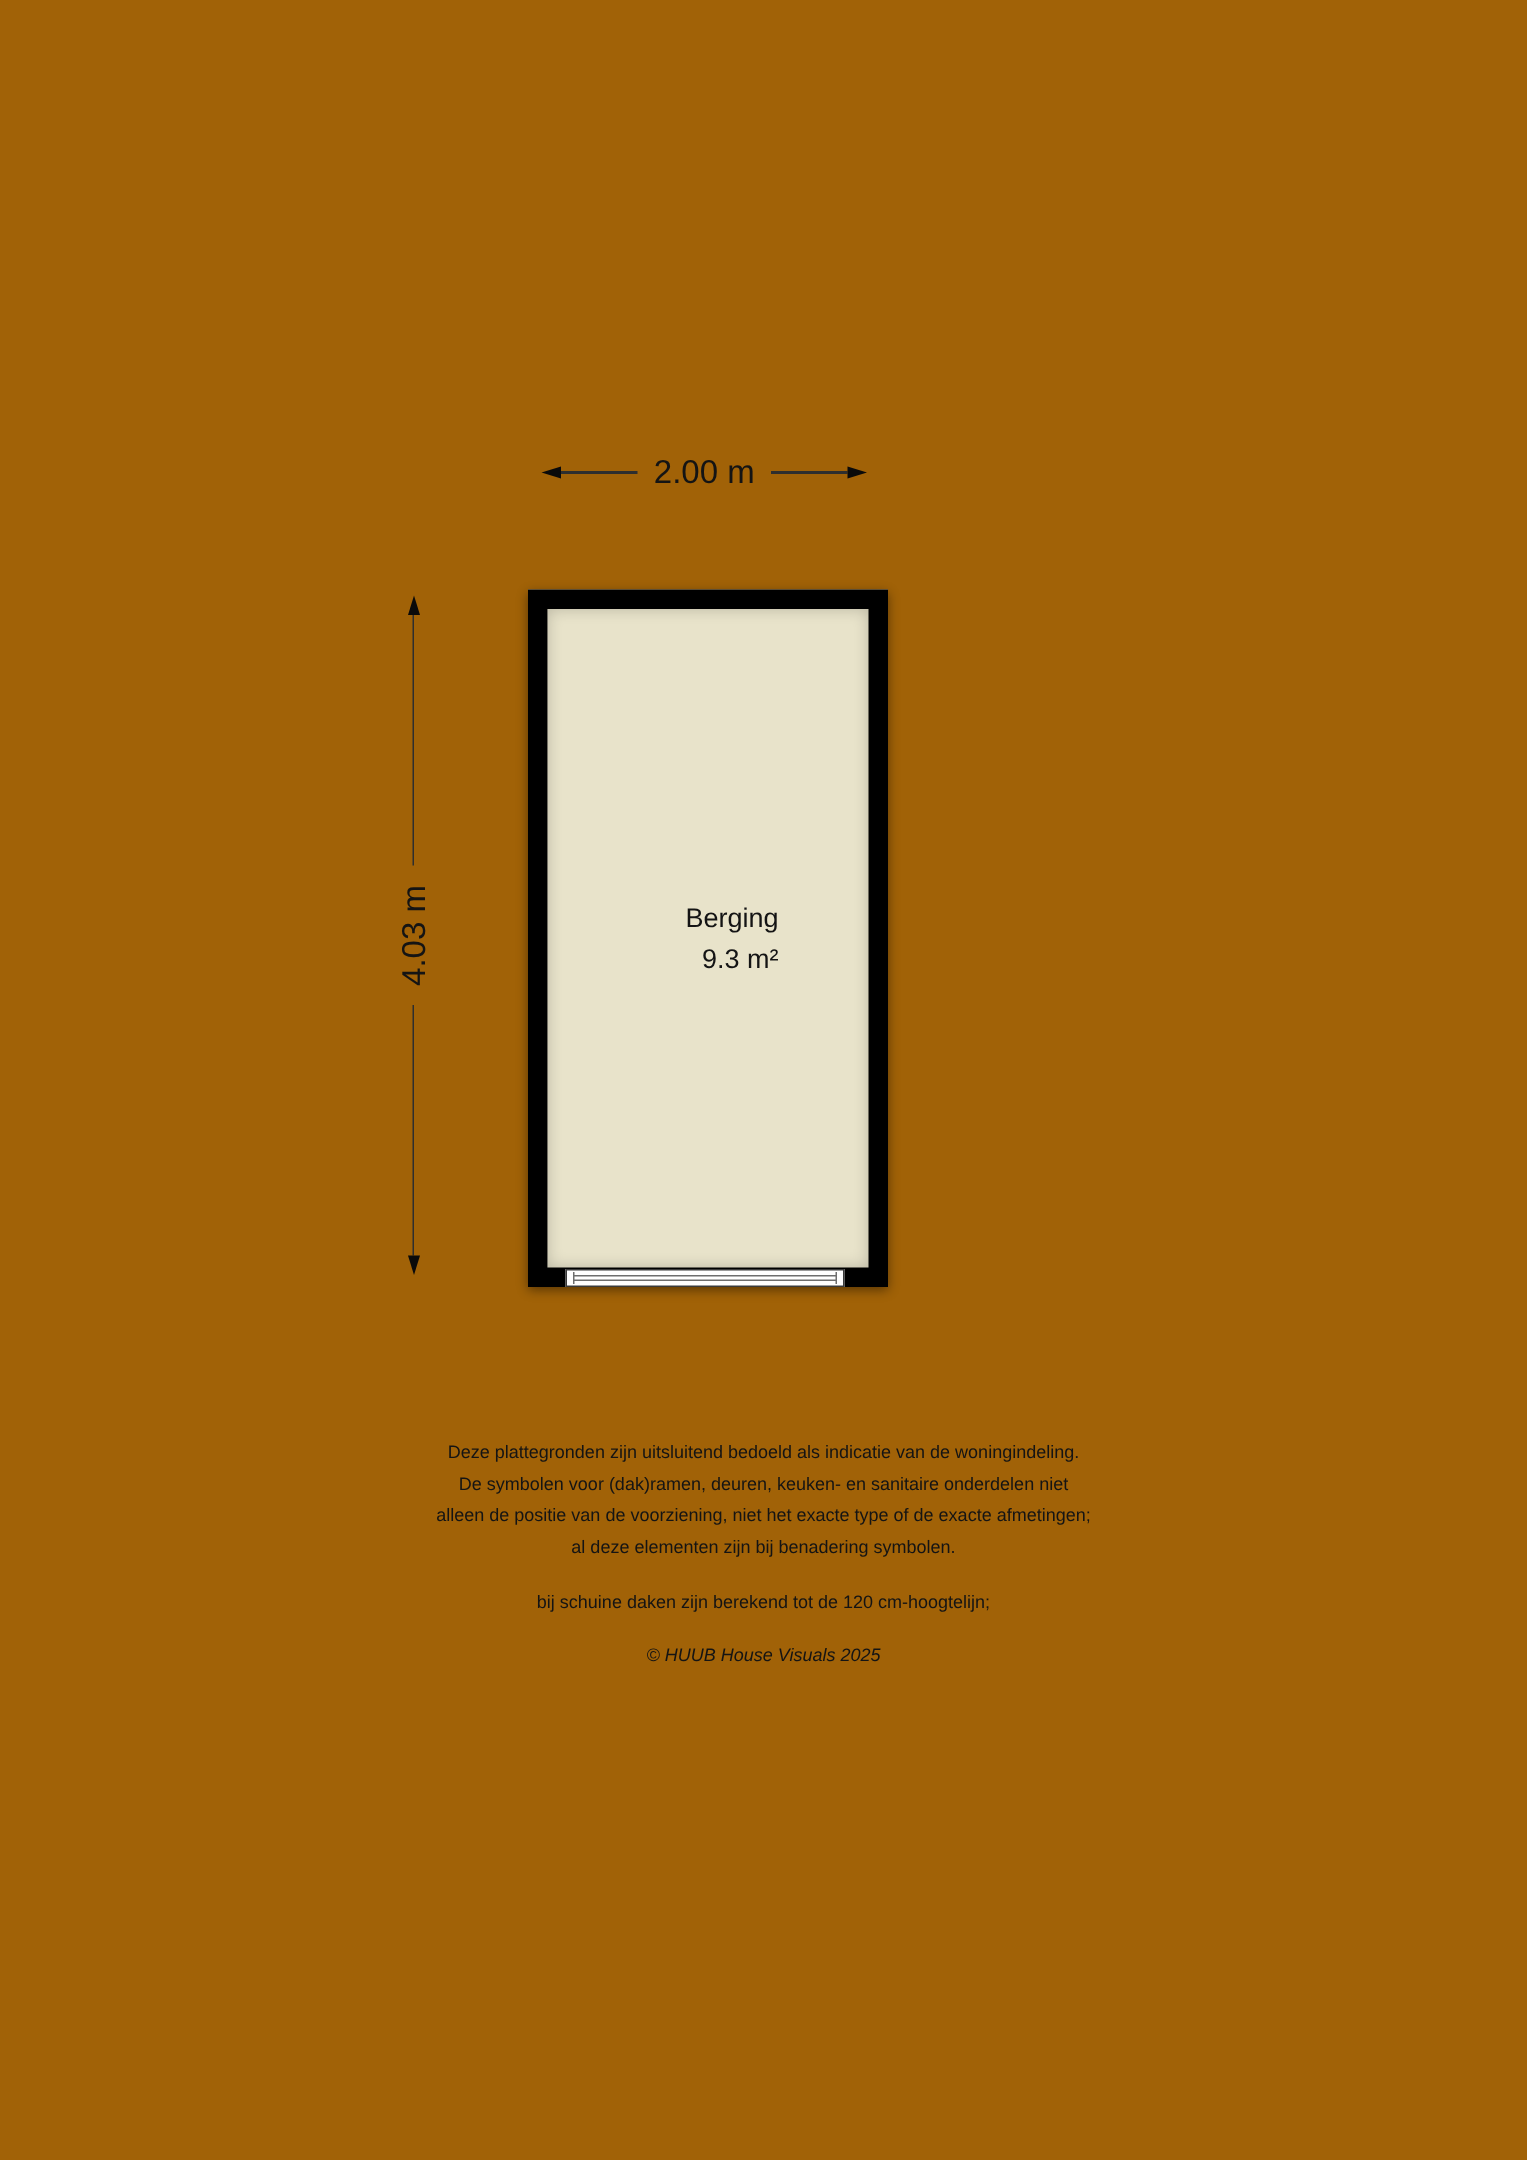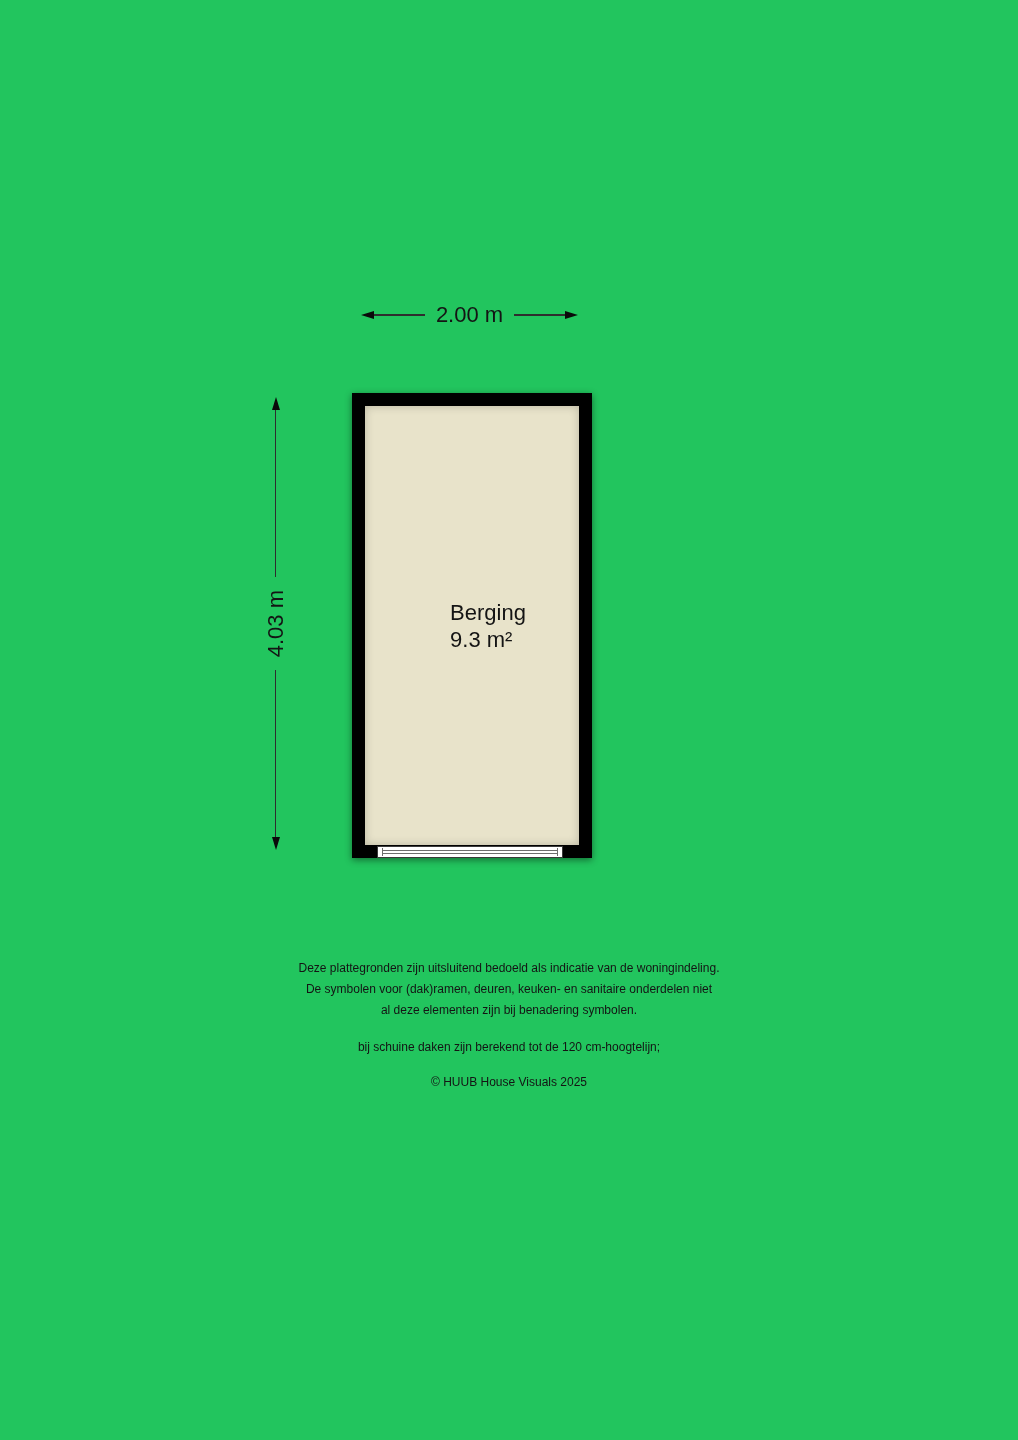--- a/index.html
+++ b/index.html
@@ -4,21 +4,21 @@
 <style>
   html, body {
     margin: 0;
     padding: 0;
     background: #ffffff;
   }
   .canvas {
     position: relative;
     width: 1018px;
     height: 1440px;
-    background: #22c55e;
+    background: #a16207;
     font-family: "Liberation Sans", sans-serif;
     color: #141414;
     overflow: hidden;
   }
 
   
   .dim-h {
     position: absolute;
     left: 361px;
     top: 302px;
@@ -104,22 +104,22 @@
     align-items: center;
     justify-content: center;
   }
   .room-inner-shade {
     position: absolute;
     inset: 0;
     box-shadow: inset 0 0 10px rgba(0,0,0,0.20);
     pointer-events: none;
   }
   .room-label {
-    text-align: left;
-    font-size: 22px;
+    text-align: right;
+    font-size: 18px;
     line-height: 27px;
     color: #141414;
     position: relative;
     margin-left: 32px;
   }
 
   
   .window {
     position: absolute;
     left: 12px;
@@ -156,21 +156,21 @@
     position: absolute;
     left: 0;
     top: 958px;
     width: 1018px;
     text-align: center;
     font-size: 12px;
     line-height: 21px;
     color: #141414;
   }
   .para2 { margin-top: 16px; }
-  .copyright { margin-top: 14px; }
+  .copyright { margin-top: 14px; font-style: italic; }
 </style>
 </head>
 <body>
 
 <div class="canvas">
 
   <div class="dim-h">
     <span class="arr-left"></span>
     <span class="dim-line-h"></span>
     <span class="dim-label-h">2.00 m</span>
@@ -196,20 +196,21 @@
       <div class="window-mid"></div>
       <div class="window-cap left"></div>
       <div class="window-cap right"></div>
     </div>
   </div>
 
   <div class="disclaimer">
     <div class="para1">
       <div>Deze plattegronden zijn uitsluitend bedoeld als indicatie van de woningindeling.</div>
       <div>De symbolen voor (dak)ramen, deuren, keuken- en sanitaire onderdelen niet</div>
+      <div>alleen de positie van de voorziening, niet het exacte type of de exacte afmetingen;</div>
       <div>al deze elementen zijn bij benadering symbolen.</div>
     </div>
     <div class="para2">
       <div>bij schuine daken zijn berekend tot de 120 cm-hoogtelijn;</div>
     </div>
     <div class="copyright">© HUUB House Visuals 2025</div>
   </div>
 
 </div>
 

